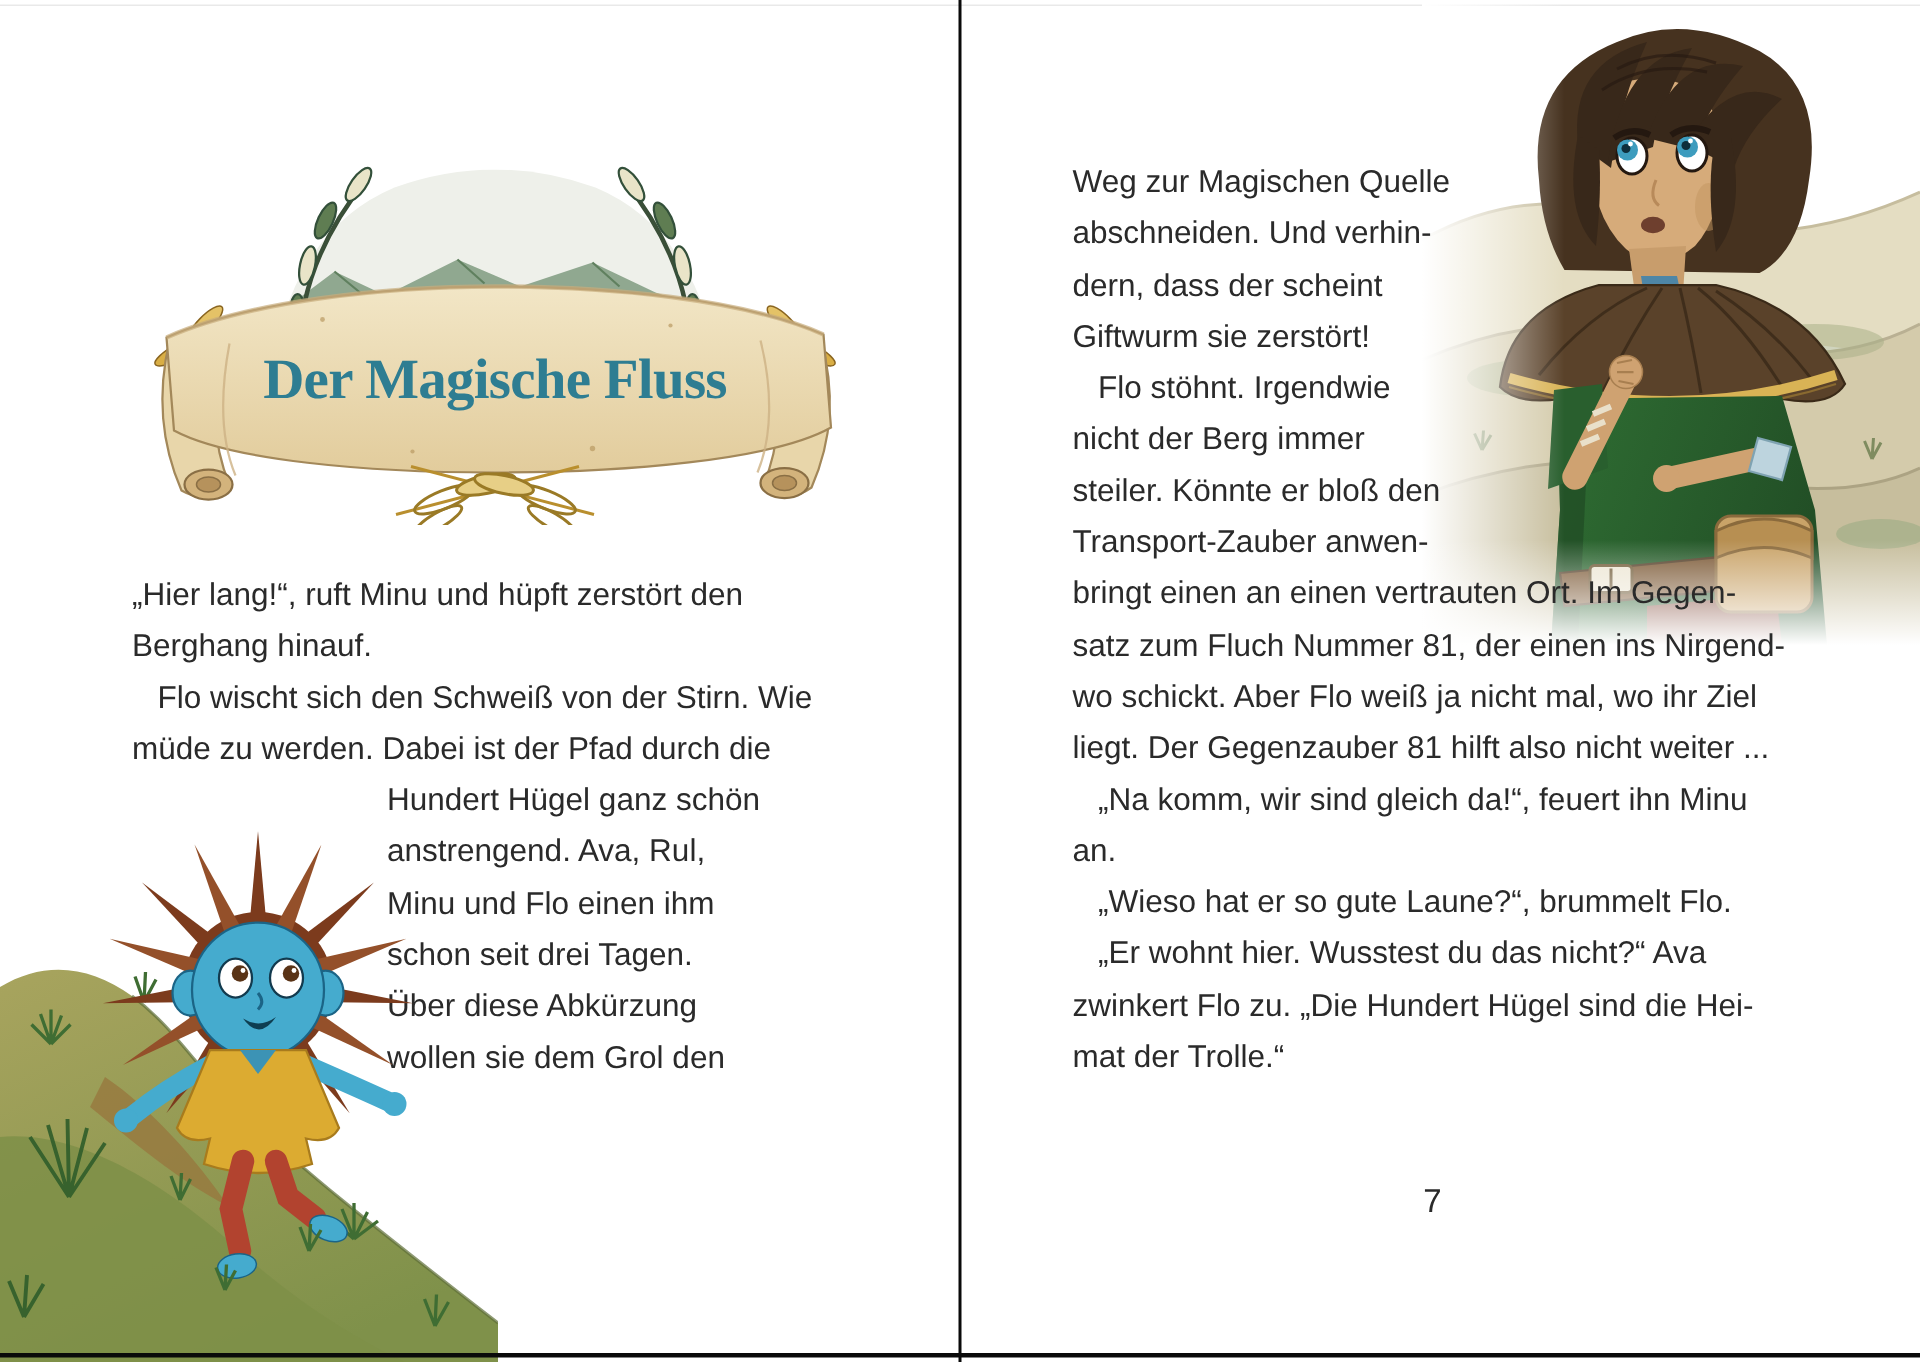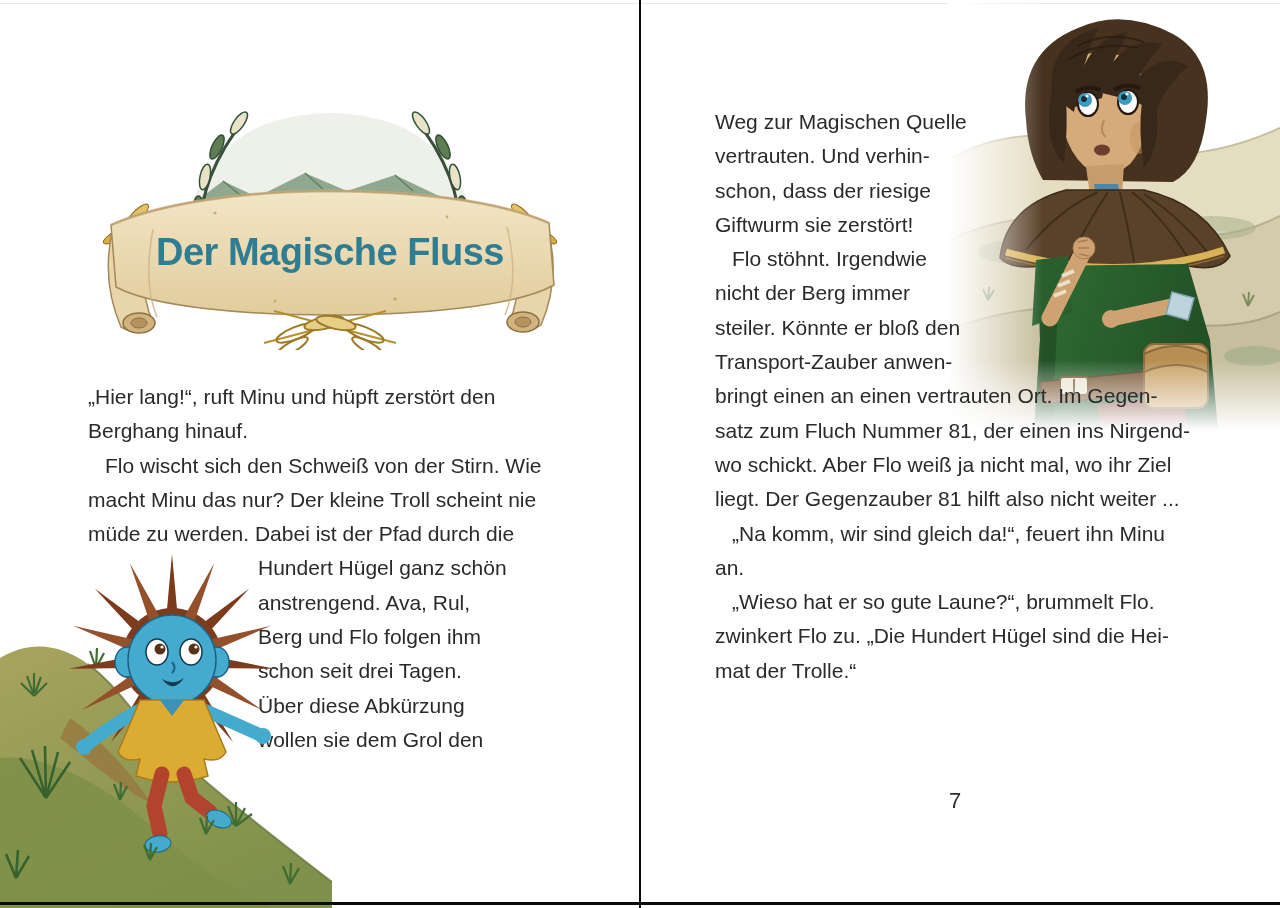--- a/index.html
+++ b/index.html
@@ -11,21 +11,21 @@
   .spread{position:absolute;inset:0;background:#ffffff;}
   .top-rule{position:absolute;top:3px;left:0;width:1280px;height:1px;background:#e9e9e9;}
   .bottom-rule{position:absolute;top:902px;left:0;width:1280px;height:3px;background:#0a0a0a;}
   .page-divider{position:absolute;top:0;left:639px;width:2px;height:908px;background:#0a0a0a;}
 
   .left-page,.right-page{position:absolute;top:0;height:908px;}
   .left-page{left:0;width:639px;}
   .right-page{left:641px;width:639px;padding-left:28px;}
 
   
-  .banner{position:absolute;left:95px;top:85px;width:470px;height:265px;}
+  .banner{position:absolute;left:95px;top:85px;width:470px;height:265px;font-family:Liberation Serif, serif;}
   .banner svg{position:absolute;inset:0;}
   .chapter-title{
     position:absolute;left:0;top:146px;width:470px;text-align:center;
     font-size:38px;font-weight:bold;letter-spacing:-0.5px;color:#2e7d92;
   }
 
   
   .story{position:absolute;color:#2a2a2a;font-size:21px;line-height:34.3px;}
   .story .line{white-space:nowrap;height:34.3px;}
   .story .indent{padding-left:17px;}
@@ -132,26 +132,25 @@
           <ellipse cx="38" cy="26" rx="18" ry="5" fill="none" stroke="#9a7a26" stroke-width="2" transform="rotate(30 38 26)"></ellipse>
         </g>
       </svg>
       <div class="chapter-title">Der Magische Fluss</div>
     </div>
 
     <div class="story left-story">
       <div class="line">„Hier lang!“, ruft Minu und hüpft zerstört den</div>
       <div class="line">Berghang hinauf.</div>
       <div class="line indent">Flo wischt sich den Schweiß von der Stirn. Wie</div>
-      <div class="line">macht Minu das nur? Der kleine Troll scheint nie</div>
       <div class="line">müde zu werden. Dabei ist der Pfad durch die</div>
       <div class="wrap-block">
         <div class="line">Hundert Hügel ganz schön</div>
         <div class="line">anstrengend. Ava, Rul,</div>
-        <div class="line">Berg und Flo folgen ihm</div>
+        <div class="line">Minu und Flo einen ihm</div>
         <div class="line">schon seit drei Tagen.</div>
         <div class="line">Über diese Abkürzung</div>
         <div class="line">wollen sie dem Grol den</div>
       </div>
     </div>
 
     <svg class="illu troll-illu" viewBox="0 0 332 360">
       <defs>
         <linearGradient id="hillG" x1="0" y1="0" x2="0.6" y2="1">
           <stop offset="0" stop-color="#a8a45e"></stop>
@@ -326,34 +325,35 @@
         <rect x="196" y="344" width="64" height="64" rx="10" fill="#c9a368" stroke="#8a6a3c" stroke-width="2"></rect>
         <path d="M196,354 Q228,338 260,354 L260,372 Q228,358 196,372 Z" fill="#b78f52" stroke="#8a6a3c" stroke-width="2"></path>
       </g>
 
       <rect x="0" y="0" width="95" height="430" fill="url(#fadeL)"></rect>
       <rect x="0" y="360" width="332" height="70" fill="url(#fadeB)"></rect>
     </svg>
 
     <div class="story right-story">
       <div class="line">Weg zur Magischen Quelle</div>
-      <div class="line">vertrauten. Und verhin-</div>
-      <div class="line">schon, dass der riesige</div>
+      <div class="line">abschneiden. Und verhin-</div>
+      <div class="line">dern, dass der scheint</div>
       <div class="line">Giftwurm sie zerstört!</div>
       <div class="line indent">Flo stöhnt. Irgendwie</div>
       <div class="line">nicht der Berg immer</div>
       <div class="line">steiler. Könnte er bloß den</div>
       <div class="line">Transport-Zauber anwen-</div>
       <div class="line">bringt einen an einen vertrauten Ort. Im Gegen-</div>
       <div class="line">satz zum Fluch Nummer 81, der einen ins Nirgend-</div>
       <div class="line">wo schickt. Aber Flo weiß ja nicht mal, wo ihr Ziel</div>
       <div class="line">liegt. Der Gegenzauber 81 hilft also nicht weiter ...</div>
       <div class="line indent">„Na komm, wir sind gleich da!“, feuert ihn Minu</div>
       <div class="line">an.</div>
       <div class="line indent">„Wieso hat er so gute Laune?“, brummelt Flo.</div>
+      <div class="line indent">„Er wohnt hier. Wusstest du das nicht?“ Ava</div>
       <div class="line">zwinkert Flo zu. „Die Hundert Hügel sind die Hei-</div>
       <div class="line">mat der Trolle.“</div>
     </div>
 
     <div class="page-number">7</div>
   </div>
 
   <div class="bottom-rule"></div>
 </div>
 

